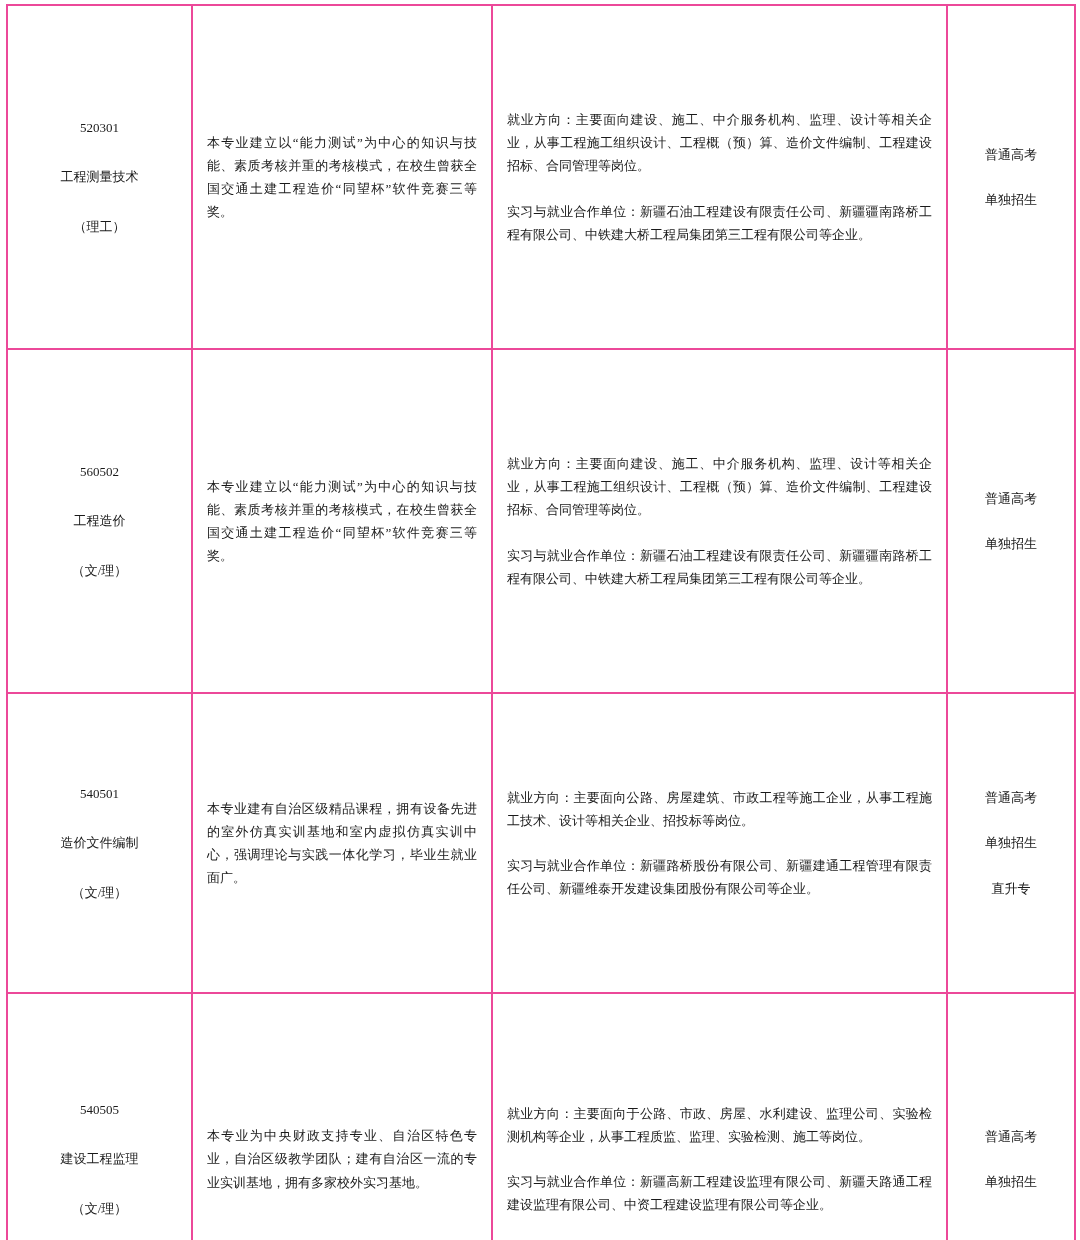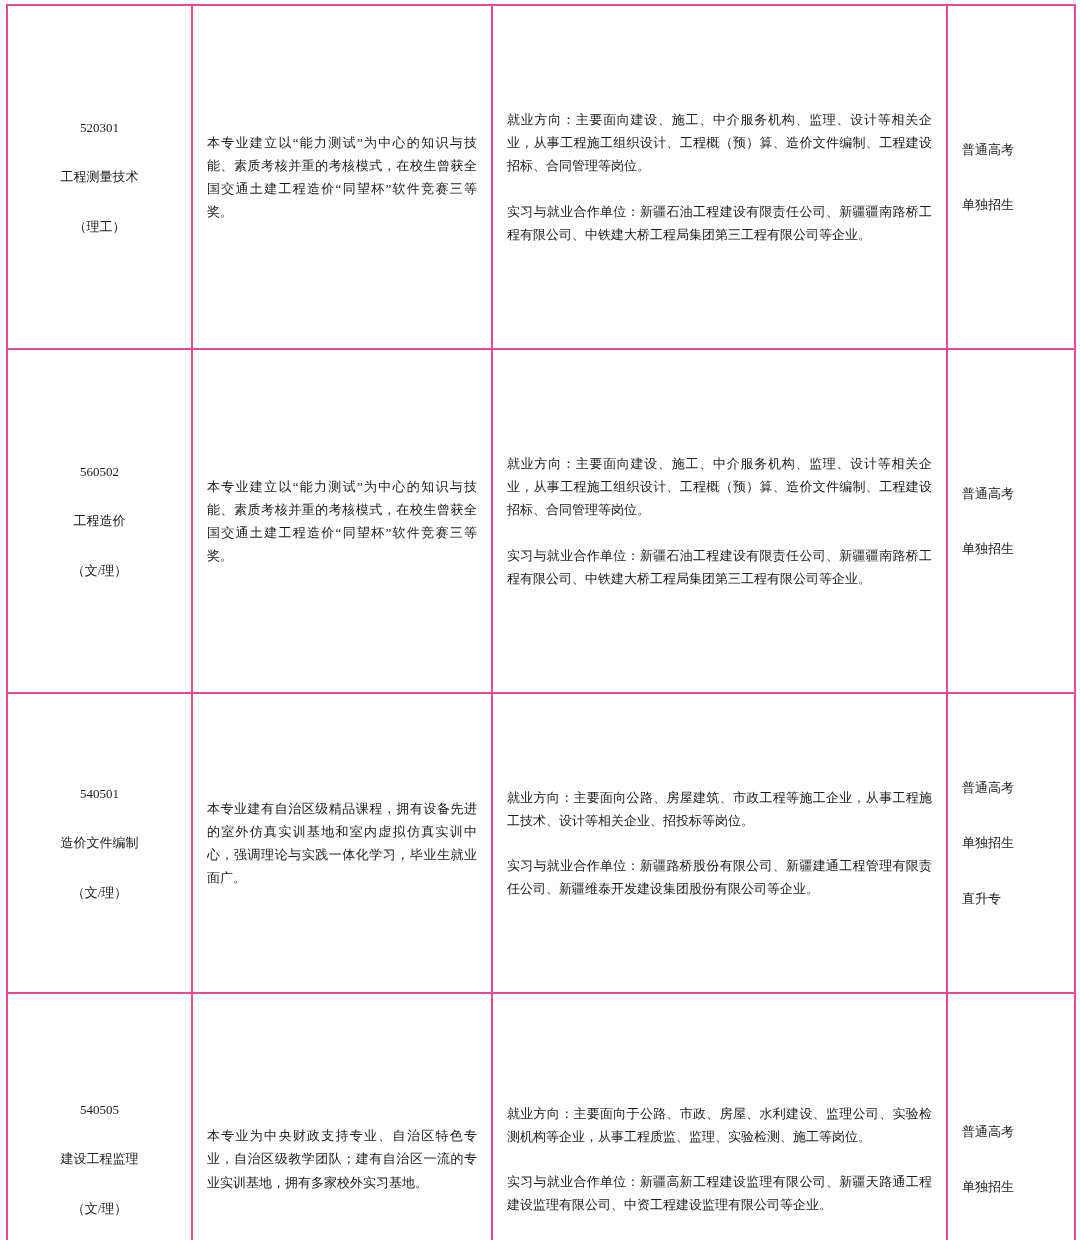--- a/index.html
+++ b/index.html
@@ -54,25 +54,25 @@
     padding-left: 16px;
     padding-right: 16px;
   }
   .emp-cell p {
     margin: 0;
   }
   .emp-cell p + p {
     margin-top: 22px;
   }
   .adm-cell {
-    text-align: left;
+    text-align: center;
     padding-left: 16px;
   }
   .adm-cell .line { white-space: nowrap; }
-  .adm-cell .line + .line { margin-top: 32px; }
+  .adm-cell .line + .line { margin-top: 22px; }
 
   tr.r1 td { height: 322px; }
   tr.r2 td { height: 322px; }
   tr.r3 td { height: 278px; }
   tr.r4 td { height: 310px; }
 </style>
 </head>
 <body>
 
 <table class="doc-table">

